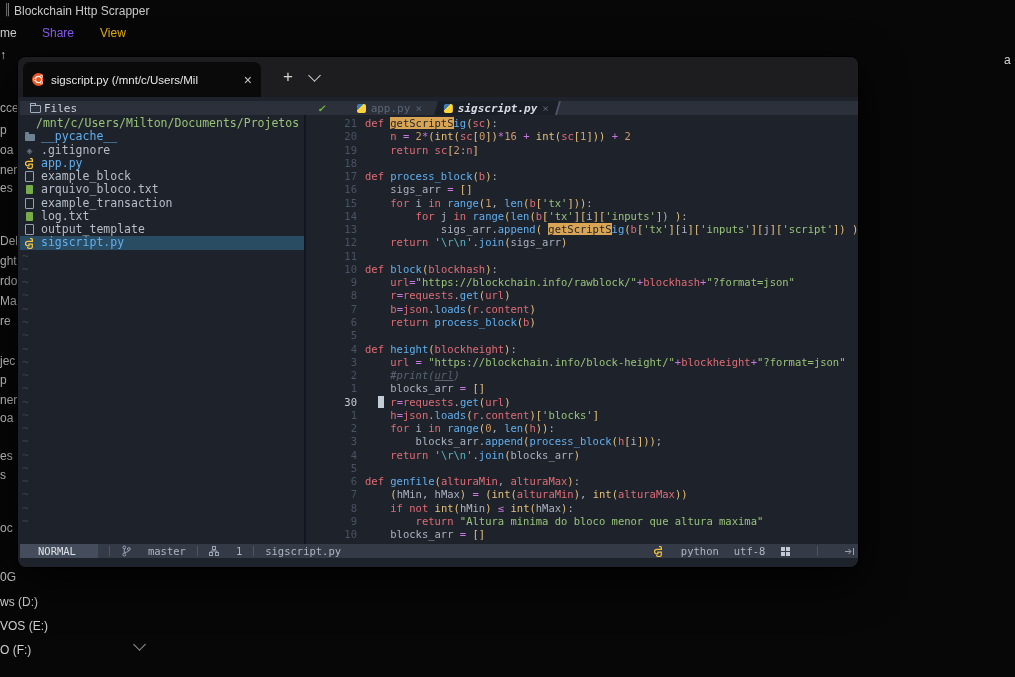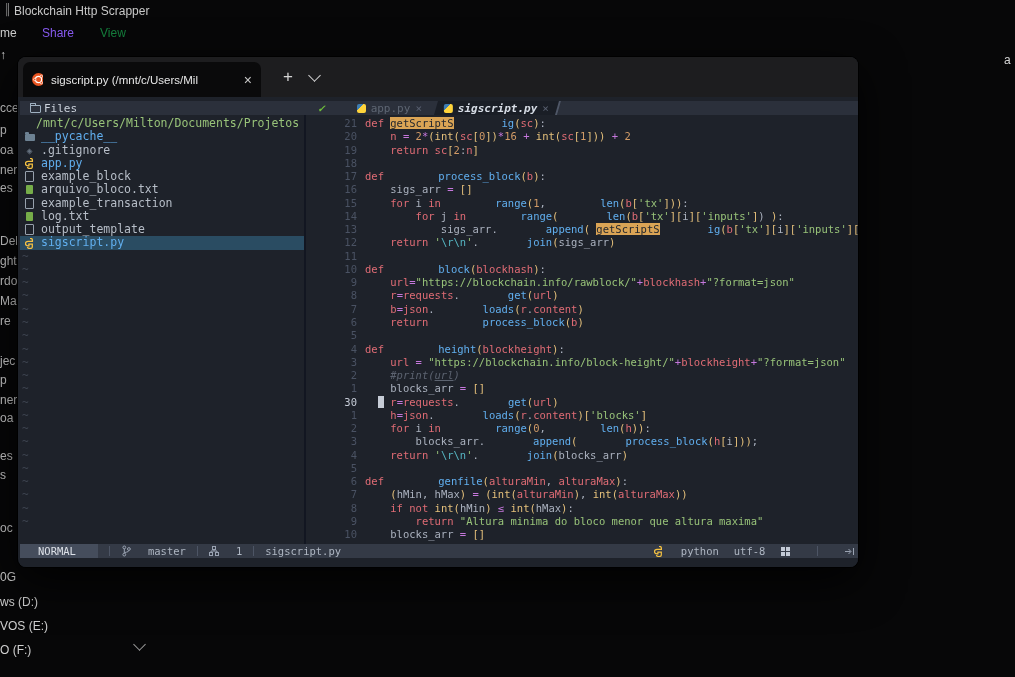--- a/index.html
+++ b/index.html
@@ -59,21 +59,21 @@
   .ic-doc{width:7px;height:9px;border:1px solid #97a1ad;border-radius:1px;}
   .ic-doc-green{width:7px;height:9px;background:#76ad49;border-radius:1px;}
   .ic-diamond{color:#64707e;font-size:10px;}
   #vsplit{position:absolute;left:286px;top:58px;width:2px;bottom:23px;background:#121621;}
   
   #code{position:absolute;left:289px;top:60px;width:697px;font-size:10.5px;line-height:13.28px;}
   .crow{display:flex;height:13.28px;white-space:pre;}
   .lnum{width:50px;text-align:right;color:#4a5263;flex:none;}
   .lnum.cur{color:#c6ccd7;}
   .ltext{margin-left:8px;}
-  .tok-k,.tok-v{color:#e06c75;} .tok-f{color:#61afef;padding-left:48px;} .tok-s{color:#98c379;}
+  .tok-k,.tok-v{color:#e06c75;} .tok-f{color:#61afef;} .tok-s{color:#98c379;}
   .tok-e{color:#56b6c2;} .tok-n{color:#d19a66;} .tok-o{color:#c678dd;}
   .tok-b,.tok-bi{color:#e5c07b;} .tok-t{color:#abb2bf;}
   .tok-c{color:#5c6370;font-style:italic;}
   .tok-cu{color:#5c6370;font-style:italic;text-decoration:underline;}
   .tok-hl{background:#daa455;color:#23272e;}
   .tok-cur{background:#c6ccd6;color:#1e222a;}
   
   #statusline{position:absolute;left:2px;top:487px;width:984px;height:14px;background:#343a46;
     display:flex;align-items:center;color:#aeb6c2;font-size:10.5px;}
   #sl-mode{background:#454d5c;color:#dde1e8;padding:0 22px 0 18px;height:14px;display:flex;align-items:center;}
@@ -82,21 +82,21 @@
   #sl-right{margin-left:auto;display:flex;align-items:center;gap:15px;padding-right:14px;}
   #cmdline{position:absolute;left:2px;top:501px;width:984px;height:9px;background:#1e222a;}
 </style>
 </head>
 <body>
 
 <div class="bg-text" id="bg-winicon">║</div>
 <div class="bg-text" id="bg-titlebar">Blockchain Http Scrapper</div>
 <div class="bg-text" style="left:0;top:26px;">me</div>
 <div class="bg-text" style="left:42px;top:26px;color:#8b5cf6;">Share</div>
-<div class="bg-text" style="left:100px;top:26px;color:#15803d;">View</div>
+<div class="bg-text" style="left:100px;top:26px;color:#eab308;">View</div>
 <div id="bg-frags">
     <div class="bg-frag" style="top: 48px;">↑</div>
     <div class="bg-frag" style="top: 101px;">cce</div>
     <div class="bg-frag" style="top: 123px;">p</div>
     <div class="bg-frag" style="top: 143px;">oa</div>
     <div class="bg-frag" style="top: 163px;">ner</div>
     <div class="bg-frag" style="top: 181px;">es</div>
     <div class="bg-frag" style="top: 234px;">Del</div>
     <div class="bg-frag" style="top: 254px;">ght</div>
     <div class="bg-frag" style="top: 274px;">rdo</div>

